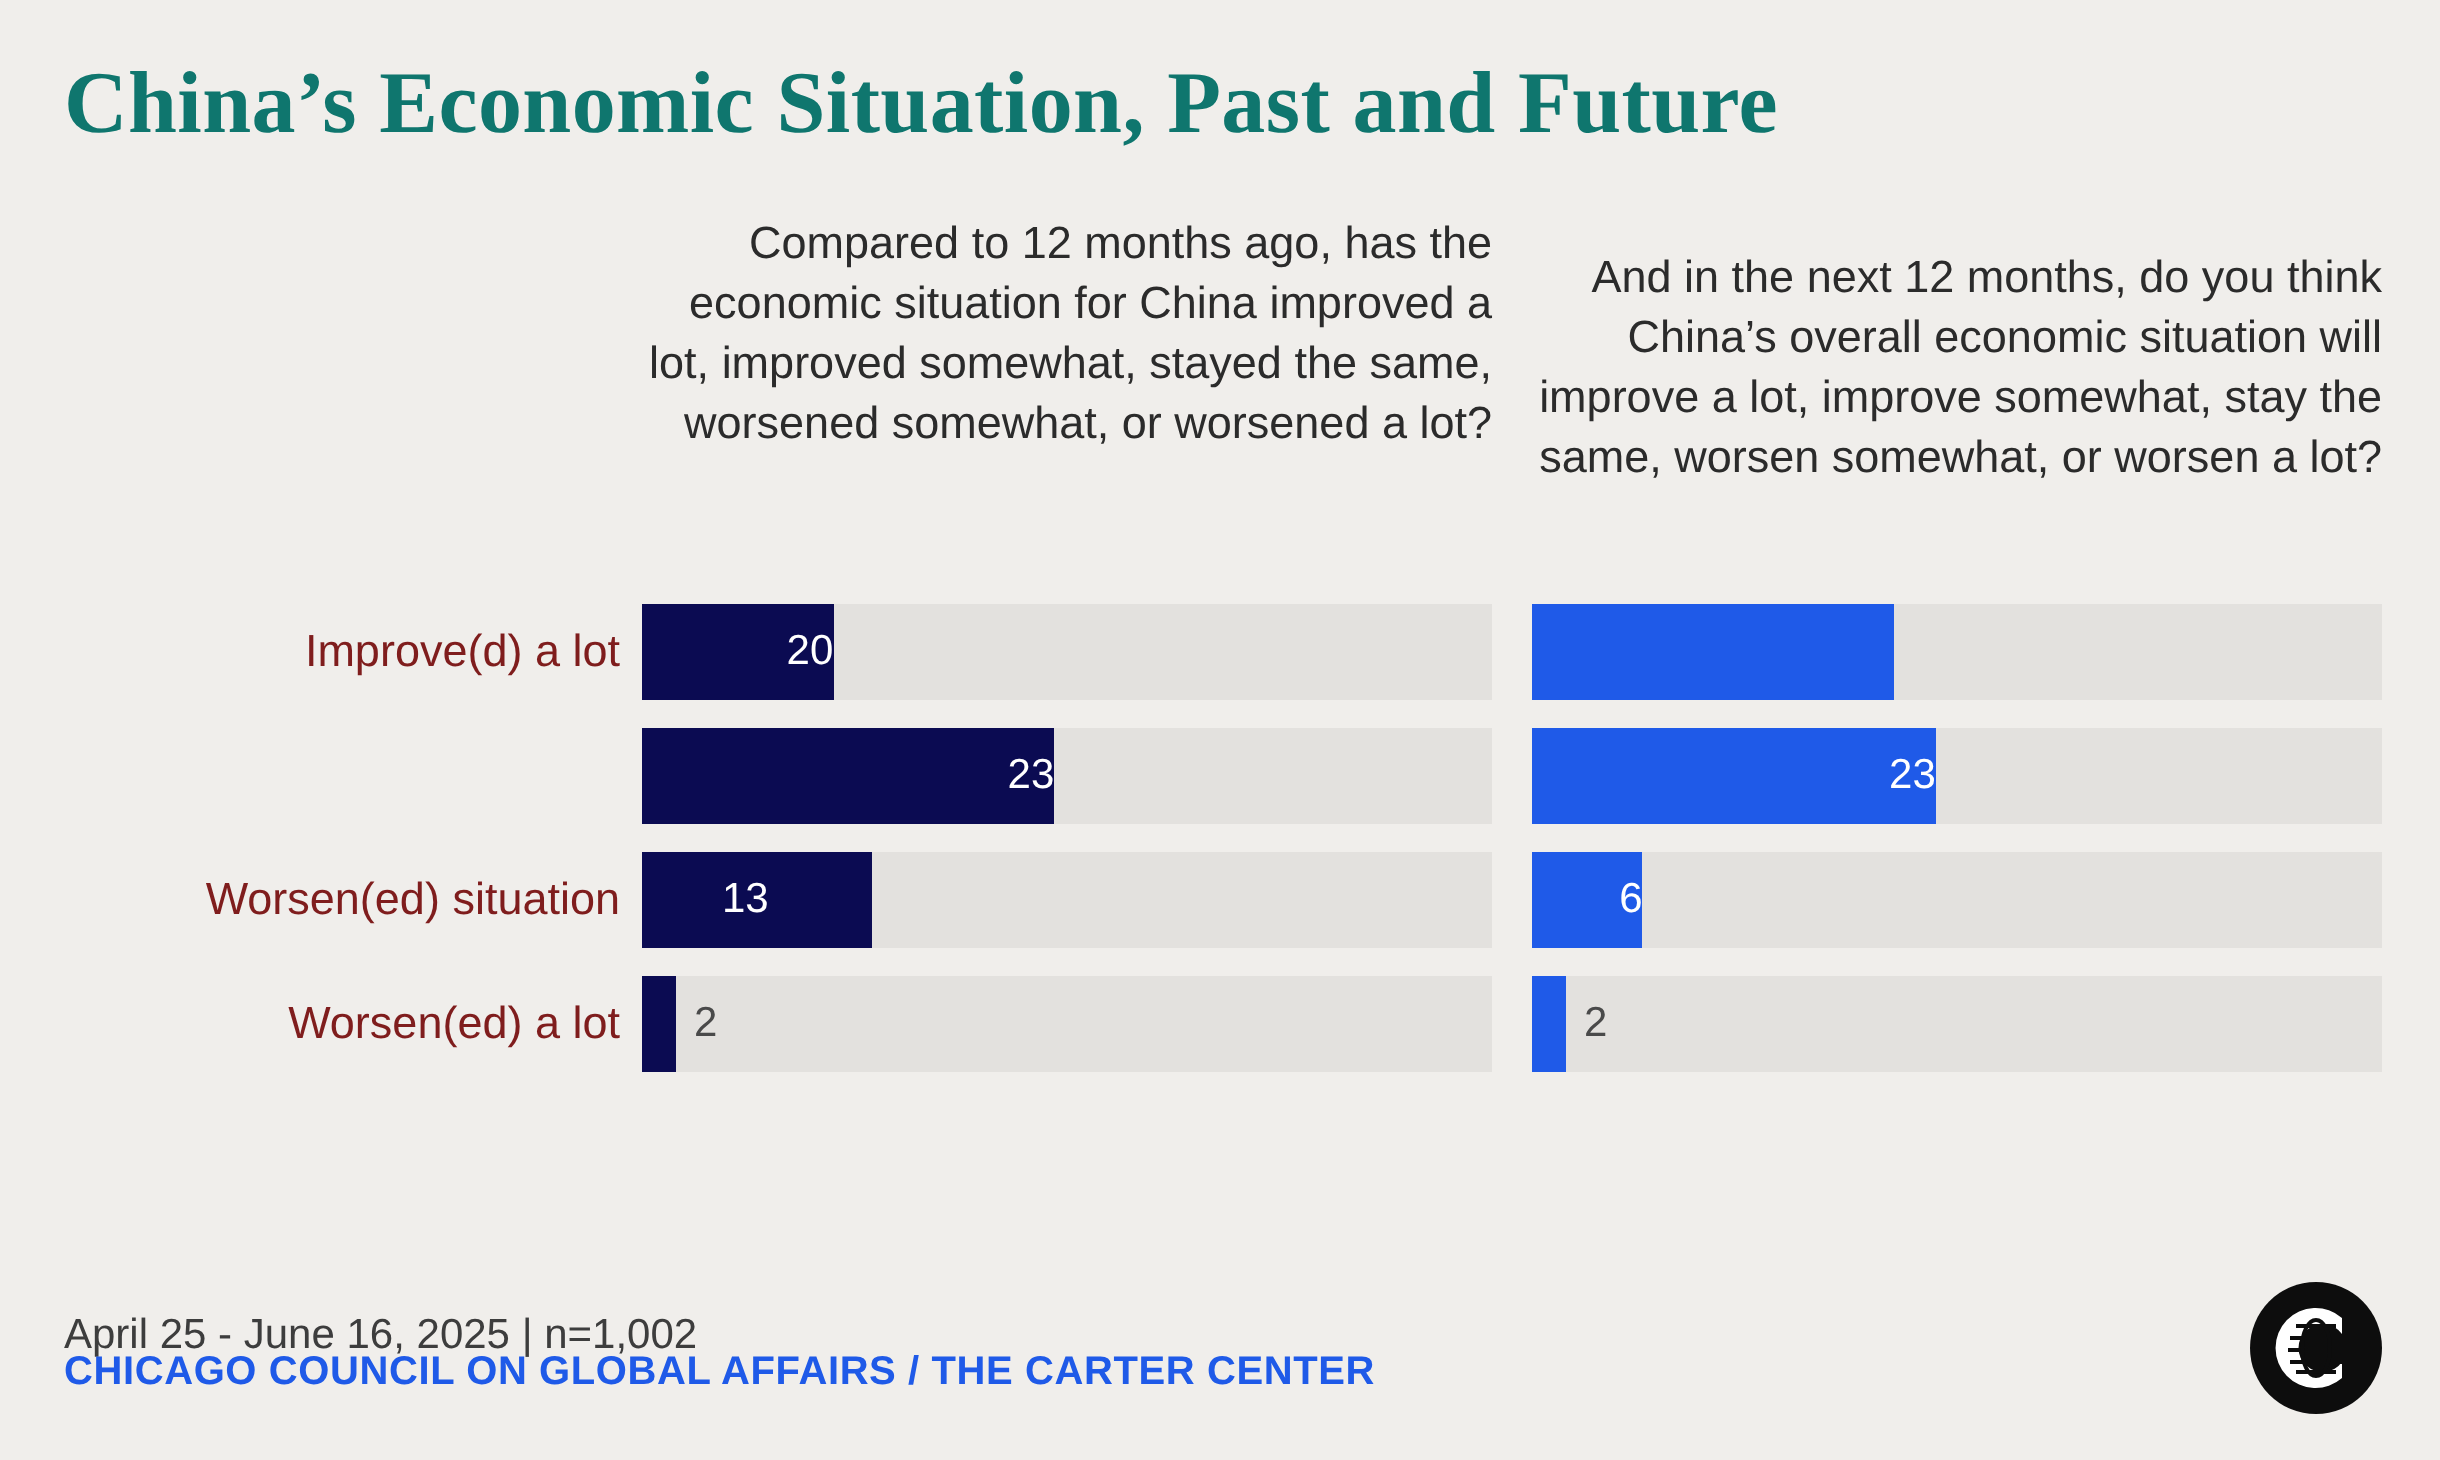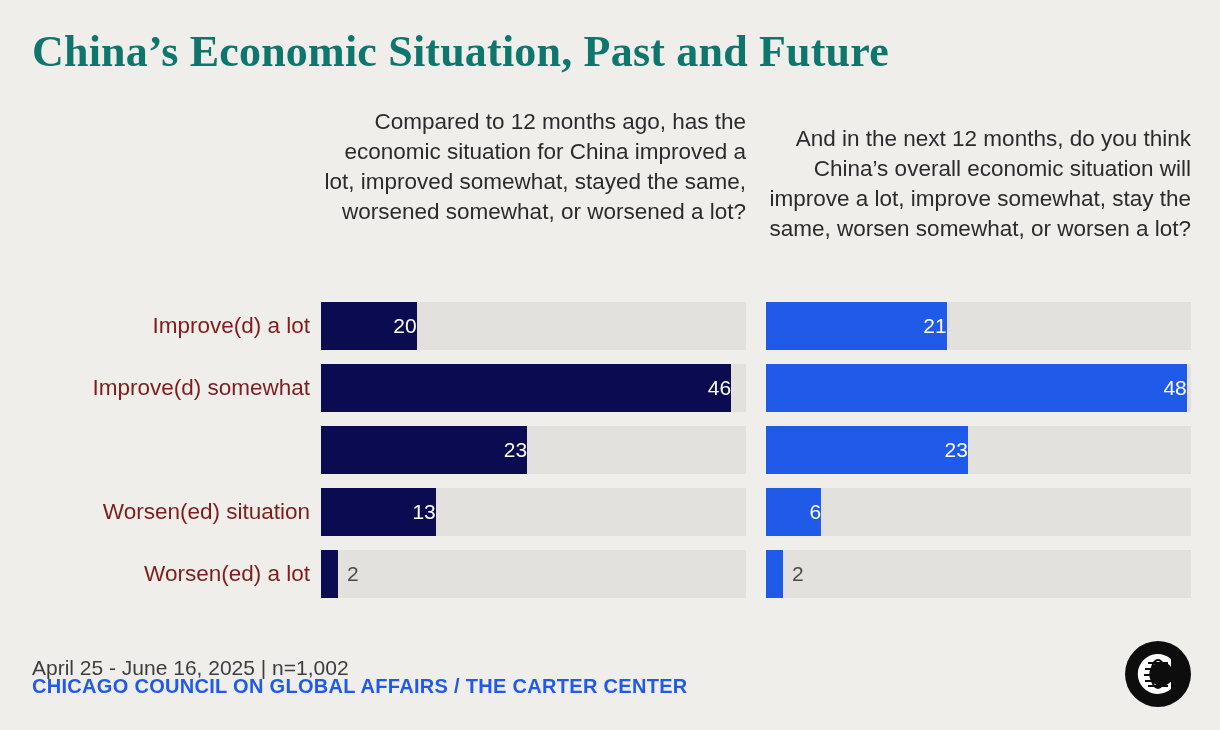--- a/index.html
+++ b/index.html
@@ -146,52 +146,40 @@
 <div class="chart-area">
 
   <div class="row">
     <div class="row-label">Improve(d) a lot</div>
     <div class="track left">
       <div class="bar left" style="width:22.5%"></div>
       <div class="bar-value inside" style="left:0; width:22.5%; text-align:right;">20</div>
     </div>
     <div class="track right">
       <div class="bar right" style="width:42.5%"></div>
-      <div class="bar-value inside" style="left:0; width:42.5%; text-align:right;">21</div>
-    </div>
-  </div>
-
-  <div class="row">
-    <div class="row-label">Improve(d) somewhat</div>
-    <div class="track left">
-      <div class="bar left" style="width:96.5%"></div>
-      <div class="bar-value inside" style="left:0; width:96.5%; text-align:right;">46</div>
-    </div>
-    <div class="track right">
-      <div class="bar right" style="width:99%"></div>
-      <div class="bar-value inside" style="left:0; width:99%; text-align:right;">48</div>
-    </div>
-  </div>
+    </div>
+  </div>
+
 
   <div class="row">
     <div class="track left">
       <div class="bar left" style="width:48.5%"></div>
       <div class="bar-value inside" style="left:0; width:48.5%; text-align:right;">23</div>
     </div>
     <div class="track right">
       <div class="bar right" style="width:47.5%"></div>
       <div class="bar-value inside" style="left:0; width:47.5%; text-align:right;">23</div>
     </div>
   </div>
 
   <div class="row">
     <div class="row-label">Worsen(ed) situation</div>
     <div class="track left">
       <div class="bar left" style="width:27%"></div>
-      <div class="bar-value inside" style="left:0; width:27%; text-align:right;">13</div>
+      <div class="bar-value inside" style="left:0; width:27%; text-align:left;padding-left:40px;">13</div>
     </div>
     <div class="track right">
       <div class="bar right" style="width:13%"></div>
       <div class="bar-value inside" style="left:0; width:13%; text-align:right;">6</div>
     </div>
   </div>
 
   <div class="row">
     <div class="row-label">Worsen(ed) a lot</div>
     <div class="track left">

